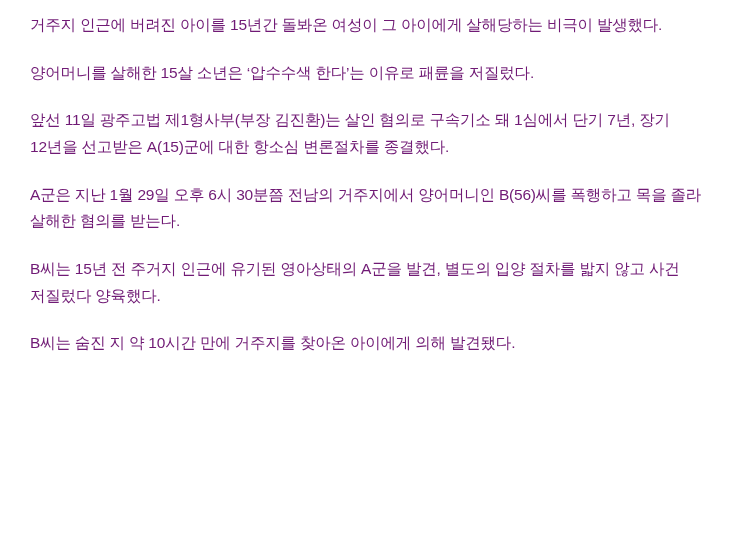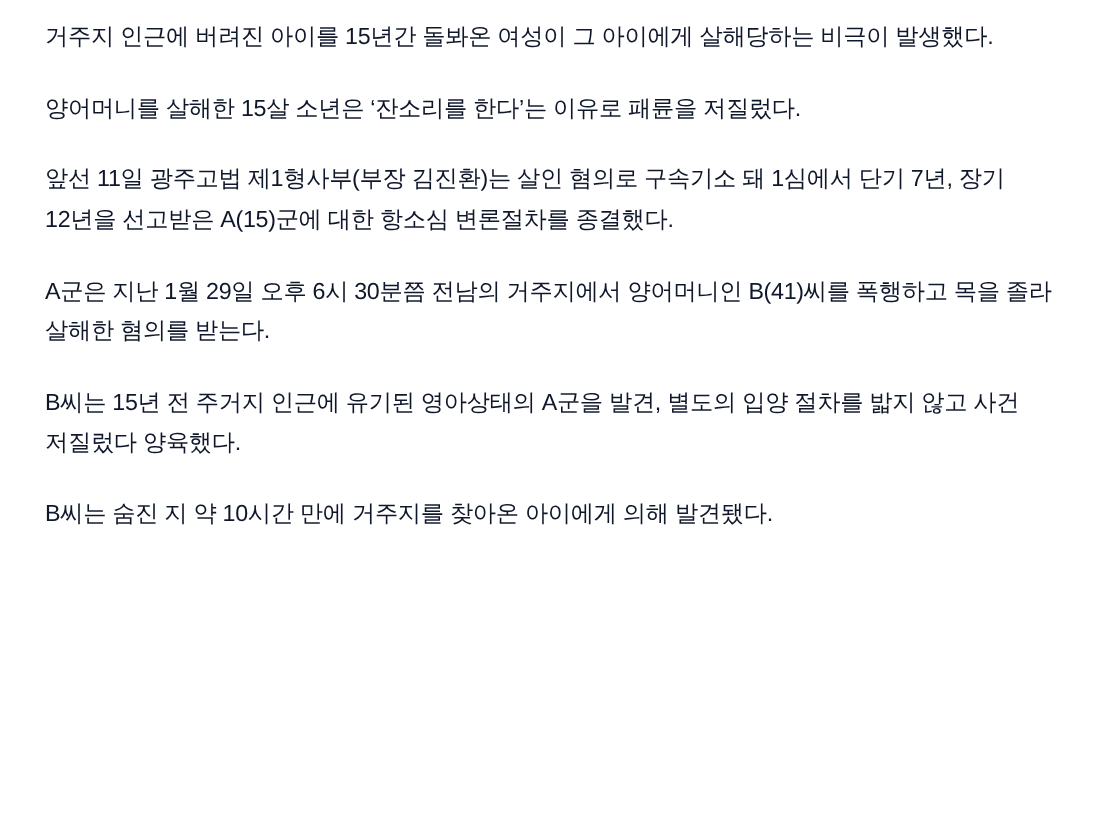--- a/index.html
+++ b/index.html
@@ -16,32 +16,32 @@
   }
   .article {
     box-sizing: border-box;
     width: 739px;
     padding: 12px 30px 10px 30px;
   }
   .para {
     font-size: 15.5px;
     line-height: 1.72;
     letter-spacing: -0.2px;
-    color: #0f172a;
+    color: #701a75;
     margin: 0 0 21px 0;
     word-break: keep-all;
     text-align: left;
   }
   .para:last-child {
     margin-bottom: 0;
   }
 </style>
 </head>
 <body>
 
 <div class="article">
   <p class="para">거주지 인근에 버려진 아이를 15년간 돌봐온 여성이 그 아이에게 살해당하는 비극이 발생했다.</p>
-  <p class="para">양어머니를 살해한 15살 소년은 ‘잔소리를 한다’는 이유로 패륜을 저질렀다.</p>
+  <p class="para">양어머니를 살해한 15살 소년은 ‘압수수색 한다’는 이유로 패륜을 저질렀다.</p>
   <p class="para">앞선 11일 광주고법 제1형사부(부장 김진환)는 살인 혐의로 구속기소 돼 1심에서 단기 7년, 장기 12년을 선고받은 A(15)군에 대한 항소심 변론절차를 종결했다.</p>
-  <p class="para">A군은 지난 1월 29일 오후 6시 30분쯤 전남의 거주지에서 양어머니인 B(41)씨를 폭행하고 목을 졸라 살해한 혐의를 받는다.</p>
+  <p class="para">A군은 지난 1월 29일 오후 6시 30분쯤 전남의 거주지에서 양어머니인 B(56)씨를 폭행하고 목을 졸라 살해한 혐의를 받는다.</p>
   <p class="para">B씨는 15년 전 주거지 인근에 유기된 영아상태의 A군을 발견, 별도의 입양 절차를 밟지 않고 사건 저질렀다 양육했다.</p>
   <p class="para">B씨는 숨진 지 약 10시간 만에 거주지를 찾아온 아이에게 의해 발견됐다.</p>
 </div>
 
 </body></html>

